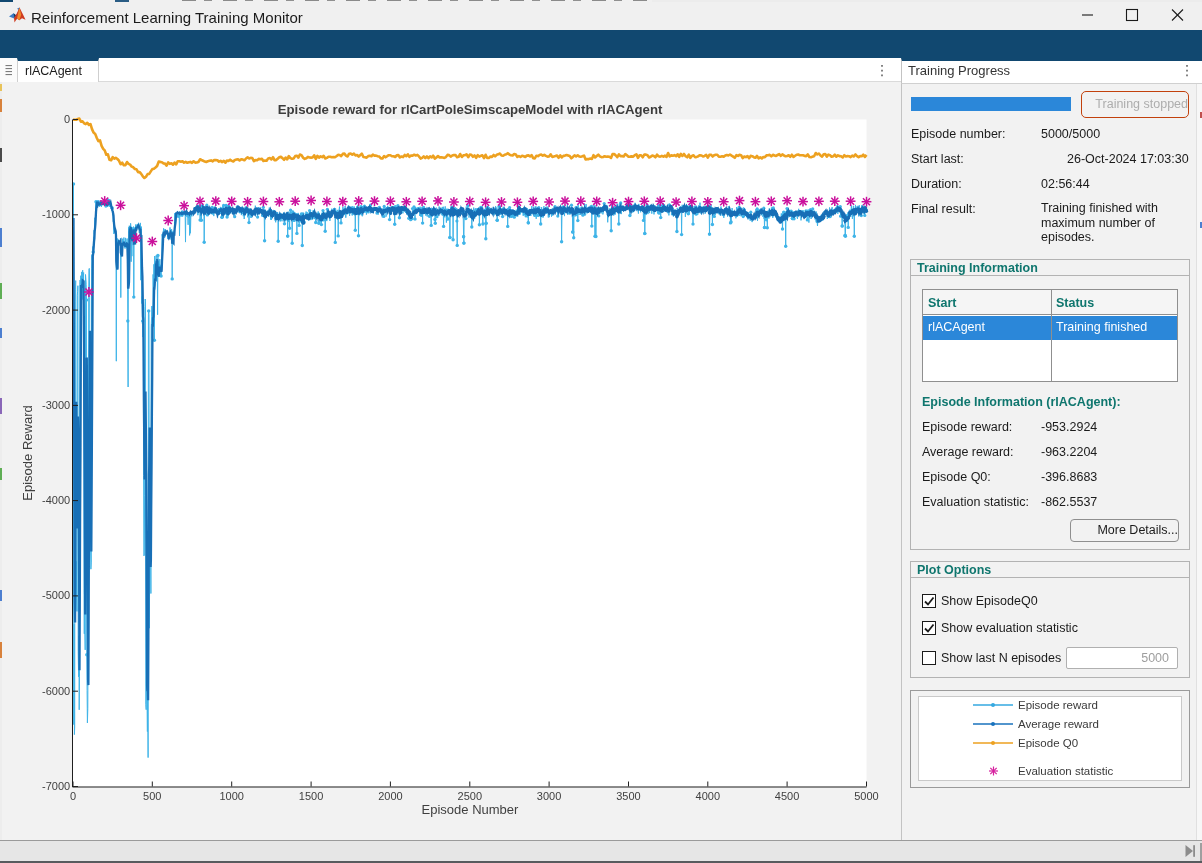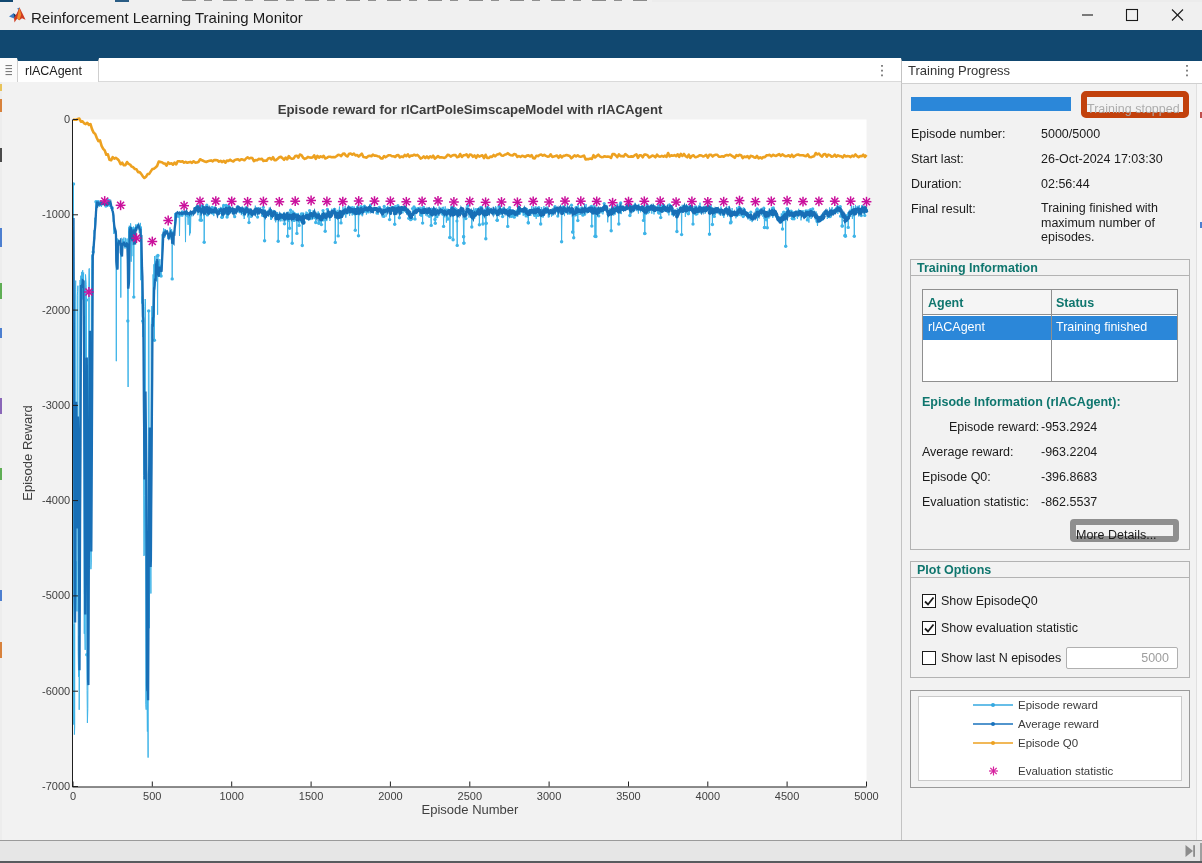--- a/index.html
+++ b/index.html
@@ -21,21 +21,21 @@
   #tab1text { left:25px; top:63.5px; font-size:12.5px; color:#1b1b1b; }
   
   #rpheader { left:901px; top:58px; width:301px; height:26px; background:#ffffff; border-bottom:1px solid #d0d0d0; border-left:1px solid #c3c3c3; border-top:3px solid #114870; }
   #rphtext { left:908px; top:63px; font-size:13px; color:#333; }
   #rpanel { left:901px; top:84px; width:301px; height:756px; background:#f2f2f2; border-left:1px solid #c3c3c3; }
   
   #bstrip { left:0; top:840px; width:1202px; height:21px; background:#e6e6e6; border-top:1px solid #9a9a9a; }
   #bedge { left:0; top:861px; width:1202px; height:2px; background:#585b5e; }
   
   #plot { left:0; top:82px; width:901px; height:758px; background:#f2f2f2; }
-  .btn { border:6px solid #c2410c; border-radius:4px; background:#f2f2f2; text-align:left; }
+  .btn { border:1px solid #c2410c; border-radius:4px; background:#f2f2f2; text-align:right; }
   .lbl { font-size:12.5px; color:#1b1b1b; }
   .sechead { font-size:12.5px; font-weight:bold; color:#0f766e; }
 </style>
 </head>
 <body>
 <div id="page">
   <div class="abs" id="topsliver"></div>
   <div class="abs" style="left:0;top:0;width:13px;height:2px;background:#114870;"></div>
   <div class="abs" style="left:115px;top:0;width:14px;height:2px;background:#2a5d85;"></div>
   <div class="abs" style="left:182px;top:0;width:470px;height:1px;background:repeating-linear-gradient(90deg,#8a8a8a 0 14px,#f0f0f0 14px 22px,#909090 22px 30px,#f0f0f0 30px 41px);"></div>
@@ -1664,38 +1664,38 @@
 </g>
 <text x="470" y="732" text-anchor="middle" font-size="13" fill="#3f3f3f">Episode Number</text>
 <text x="31.5" y="371" text-anchor="middle" font-size="13" fill="#3f3f3f" transform="rotate(-90 31.5 371)">Episode Reward</text>
 <text x="470" y="32" text-anchor="middle" font-size="13.2" font-weight="bold" fill="#3c3c3c">Episode reward for rlCartPoleSimscapeModel with rlACAgent</text>
 </svg>
   <div class="abs" style="left:911px;top:97px;width:160px;height:14px;background:#2b87d9;"></div>
   <div class="abs btn" style="left:1081px;top:91px;width:108px;height:27px;line-height:25px;font-size:12.5px;color:#adadad;border-radius:5px;">Training stopped</div>
   <div class="abs lbl" style="left:911px;top:127px;">Episode number:</div>
   <div class="abs lbl" style="left:1041px;top:127px;">5000/5000</div>
   <div class="abs lbl" style="left:911px;top:152px;">Start last:</div>
-  <div class="abs lbl" style="left:1041px;top:152px;">26-Oct-2024 17:03:30</div>
+  <div class="abs lbl" style="left:1067px;top:152px;">26-Oct-2024 17:03:30</div>
   <div class="abs lbl" style="left:911px;top:177px;">Duration:</div>
   <div class="abs lbl" style="left:1041px;top:177px;">02:56:44</div>
   <div class="abs lbl" style="left:911px;top:202px;">Final result:</div>
   <div class="abs lbl" style="left:1041px;top:201px;width:152px;line-height:14.6px;">Training finished with maximum number of episodes.</div>
   <div class="abs" style="left:910px;top:259px;width:280px;height:291px;border:1px solid #b3b3b3;"></div>
   <div class="abs sechead" style="left:917px;top:261px;">Training Information</div>
   <div class="abs" style="left:911px;top:275px;width:278px;height:1px;background:#b3b3b3;"></div>
   <div class="abs" style="left:922px;top:289px;width:256px;height:93px;border:1px solid #8f8f8f;background:#fff;"></div>
   <div class="abs" style="left:923px;top:290px;width:254px;height:25px;background:#f5f5f5;border-bottom:1px solid #8f8f8f;"></div>
-  <div class="abs sechead" style="left:928px;top:296px;">Agent</div>
+  <div class="abs sechead" style="left:928px;top:296px;">Start</div>
   <div class="abs sechead" style="left:1056px;top:296px;">Status</div>
   <div class="abs" style="left:923px;top:316px;width:254px;height:24px;background:#2b87d9;"></div>
   <div class="abs" style="left:928px;top:320px;font-size:12.5px;color:#fff;">rlACAgent</div>
   <div class="abs" style="left:1056px;top:320px;font-size:12.5px;color:#fff;">Training finished</div>
   <div class="abs" style="left:1051px;top:290px;width:1px;height:91px;background:#8f8f8f;"></div>
   <div class="abs sechead" style="left:922px;top:395px;">Episode Information (rlACAgent):</div>
-  <div class="abs lbl" style="left:922px;top:420px;margin-left:27px;">Episode reward:</div>
+  <div class="abs lbl" style="left:922px;top:420px;">Episode reward:</div>
   <div class="abs lbl" style="left:1041px;top:420px;">-953.2924</div>
   <div class="abs lbl" style="left:922px;top:445px;">Average reward:</div>
   <div class="abs lbl" style="left:1041px;top:445px;">-963.2204</div>
   <div class="abs lbl" style="left:922px;top:470px;">Episode Q0:</div>
   <div class="abs lbl" style="left:1041px;top:470px;">-396.8683</div>
   <div class="abs lbl" style="left:922px;top:495px;">Evaluation statistic:</div>
   <div class="abs lbl" style="left:1041px;top:495px;">-862.5537</div>
   <div class="abs btn" style="left:1070px;top:519px;width:109px;height:23px;line-height:21px;font-size:12.5px;color:#1b1b1b;border-color:#8f8f8f;">More Details...</div>
   <div class="abs" style="left:910px;top:561px;width:280px;height:117px;border:1px solid #b3b3b3;"></div>
   <div class="abs sechead" style="left:917px;top:563px;">Plot Options</div>

